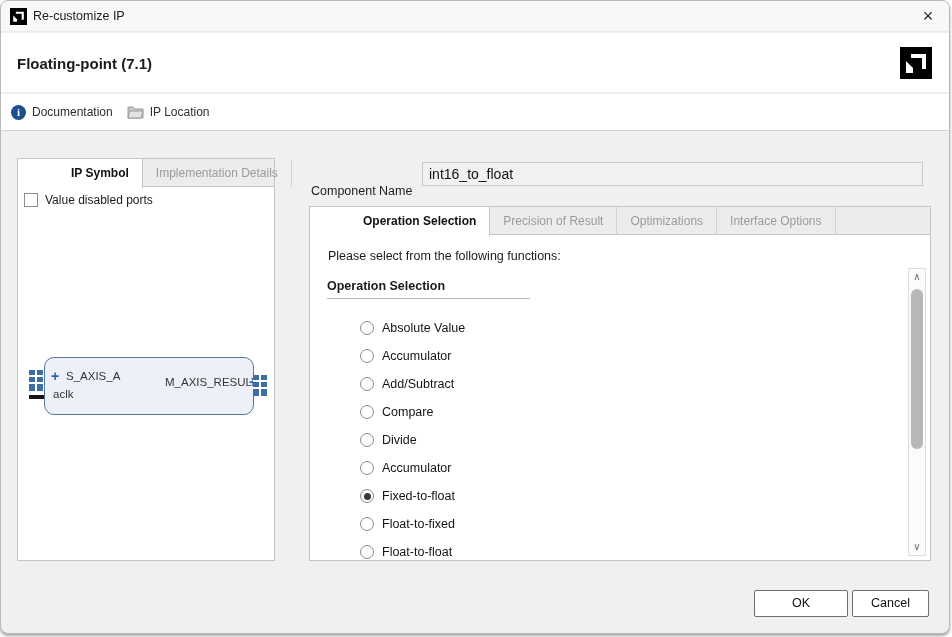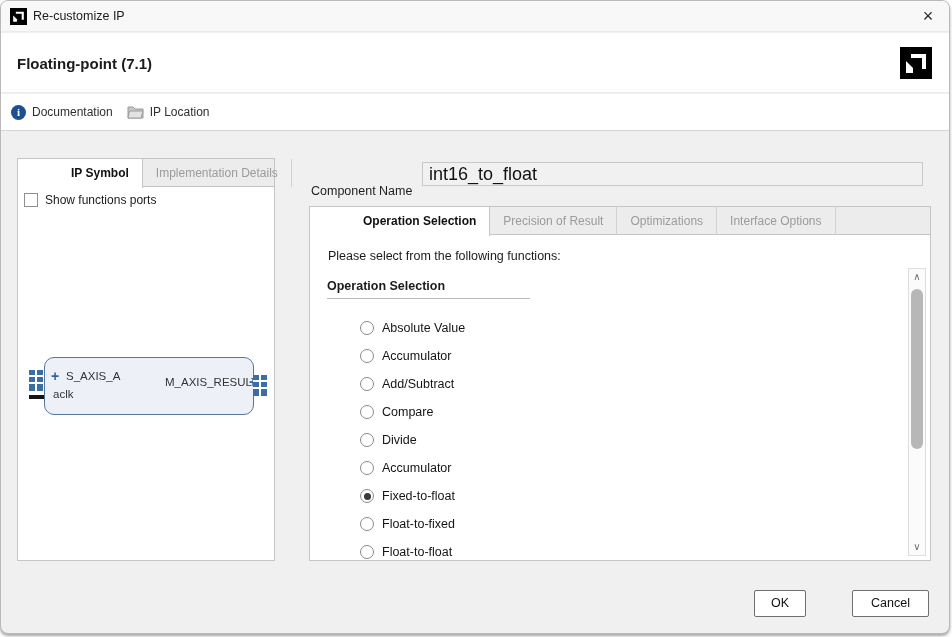--- a/index.html
+++ b/index.html
@@ -49,21 +49,21 @@
     background:#edf1f7; border:1.5px solid #56779c; border-radius:10px; }
   .port-plus { position:absolute; color:#2d64a8; font-weight:bold; font-size:14px; }
   .port-name { position:absolute; color:#333; font-size:11.5px; }
   .bus-ic { position:absolute; width:14px; height:21px; }
   .clk-stub { position:absolute; left:11px; top:236px; width:16px; height:4px; background:#141414; }
 
   
   .comp-label { position:absolute; left:310px; top:167px; font-size:12.5px; color:#1e1e1e;margin-top:16px; }
   .comp-input { position:absolute; left:421px; top:161px; width:501px; height:24px;
     background:#f1f1f2; border:1px solid #c9c9c9; font-family:"Liberation Sans",sans-serif;
-    font-size:18px; color:#111; padding:0 6px; }
+    font-size:14px; color:#111; padding:0 6px; }
 
   
   .cfg-panel { left:308px; top:205px; width:622px; height:355px; }
   .cfg-body { position:absolute; top:28px; left:0; right:0; bottom:0; background:#fff; }
   .prompt { position:absolute; left:18px; top:14px; font-size:12.5px; }
   .section-title { position:absolute; left:17px; top:44px; font-size:12.5px; font-weight:bold; }
   .section-rule { position:absolute; left:17px; top:63px; width:203px; height:1px; background:#b9b9b9; }
   .radio-list { position:absolute; left:50px; top:79px; list-style:none; }
   .radio-row { height:28px; display:flex; align-items:center; gap:8px; cursor:pointer; }
   .radio { width:14px; height:14px; border:1px solid #8a8a8a; border-radius:50%;
@@ -77,21 +77,21 @@
   .scroll-arrow { position:absolute; left:0; right:0; height:16px; text-align:center;
     color:#6e6e6e; font-size:10px; line-height:16px; cursor:pointer; }
   .scroll-arrow.up { top:0; } .scroll-arrow.down { bottom:0; }
   .scroll-thumb { position:absolute; left:2px; right:2px; top:20px; height:160px;
     background:#b7b7b7; border-radius:8px; cursor:grab; }
 
   
   .btn { position:absolute; top:589px; height:27px; background:#fff;
     border:1px solid #6f6f6f; border-radius:2px; font-size:12.5px; color:#111;
     text-align:center; line-height:25px; cursor:pointer; }
-  .btn-ok { left:753px; width:52px; }
+  .btn-ok { left:753px; width:94px; }
   .btn-cancel { left:851px; width:77px; }
 </style>
 </head>
 <body>
 
 <div class="dialog">
 
   <div class="titlebar">
     <svg class="logo" viewBox="0 0 32 32">
       <rect x="0" y="0" width="32" height="32" fill="#000"></rect>
@@ -126,21 +126,21 @@
   </div>
 
   <div class="panel left-panel">
     <div class="tabs">
       <span class="tab active">IP Symbol</span>
       <span class="tab">Implementation Details</span>
     </div>
 
     <div class="chk-row">
       <span class="checkbox"></span>
-      <span>Show functions ports</span>
+      <span>Value disabled ports</span>
     </div>
 
     <svg class="bus-ic" style="left:11px; top:211px;" viewBox="0 0 14 21">
       <rect x="0" y="0" width="14" height="21" fill="#3a6ea5"></rect>
       <rect x="0" y="5" width="14" height="2" fill="#fff"></rect>
       <rect x="0" y="12" width="14" height="2" fill="#fff"></rect>
       <rect x="6" y="0" width="2" height="21" fill="#fff"></rect>
     </svg>
     <span class="clk-stub"></span>
 

